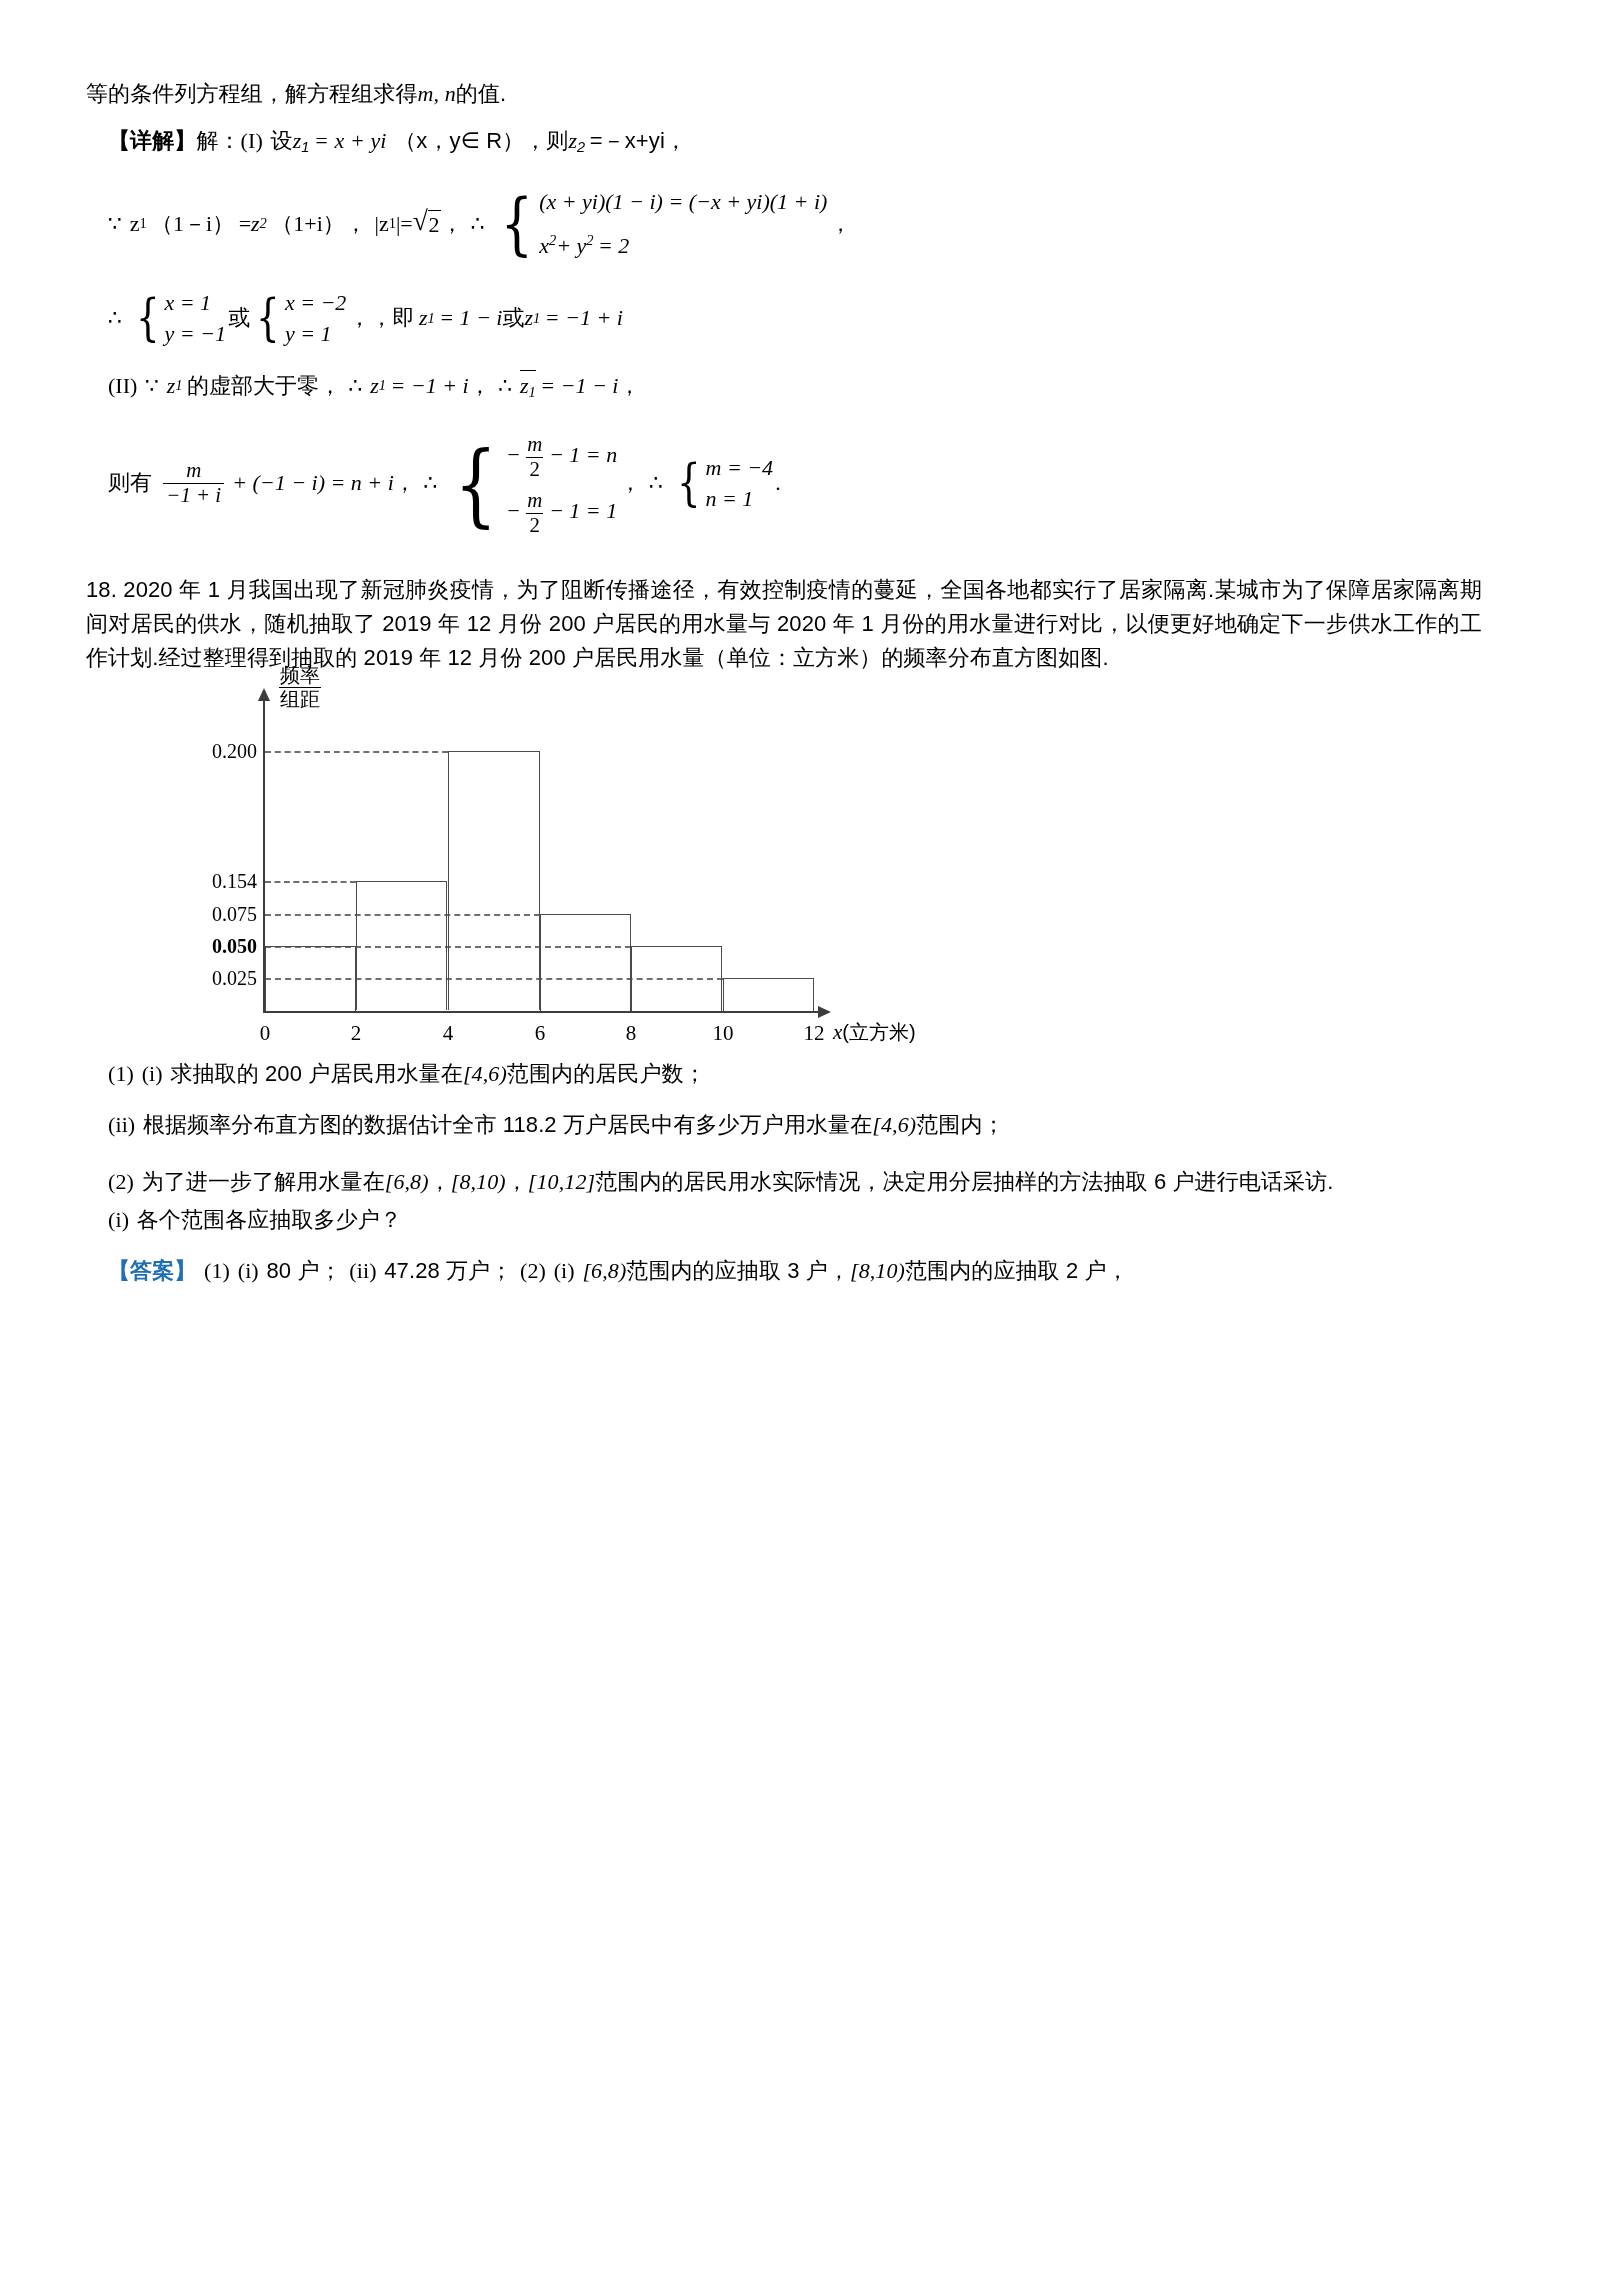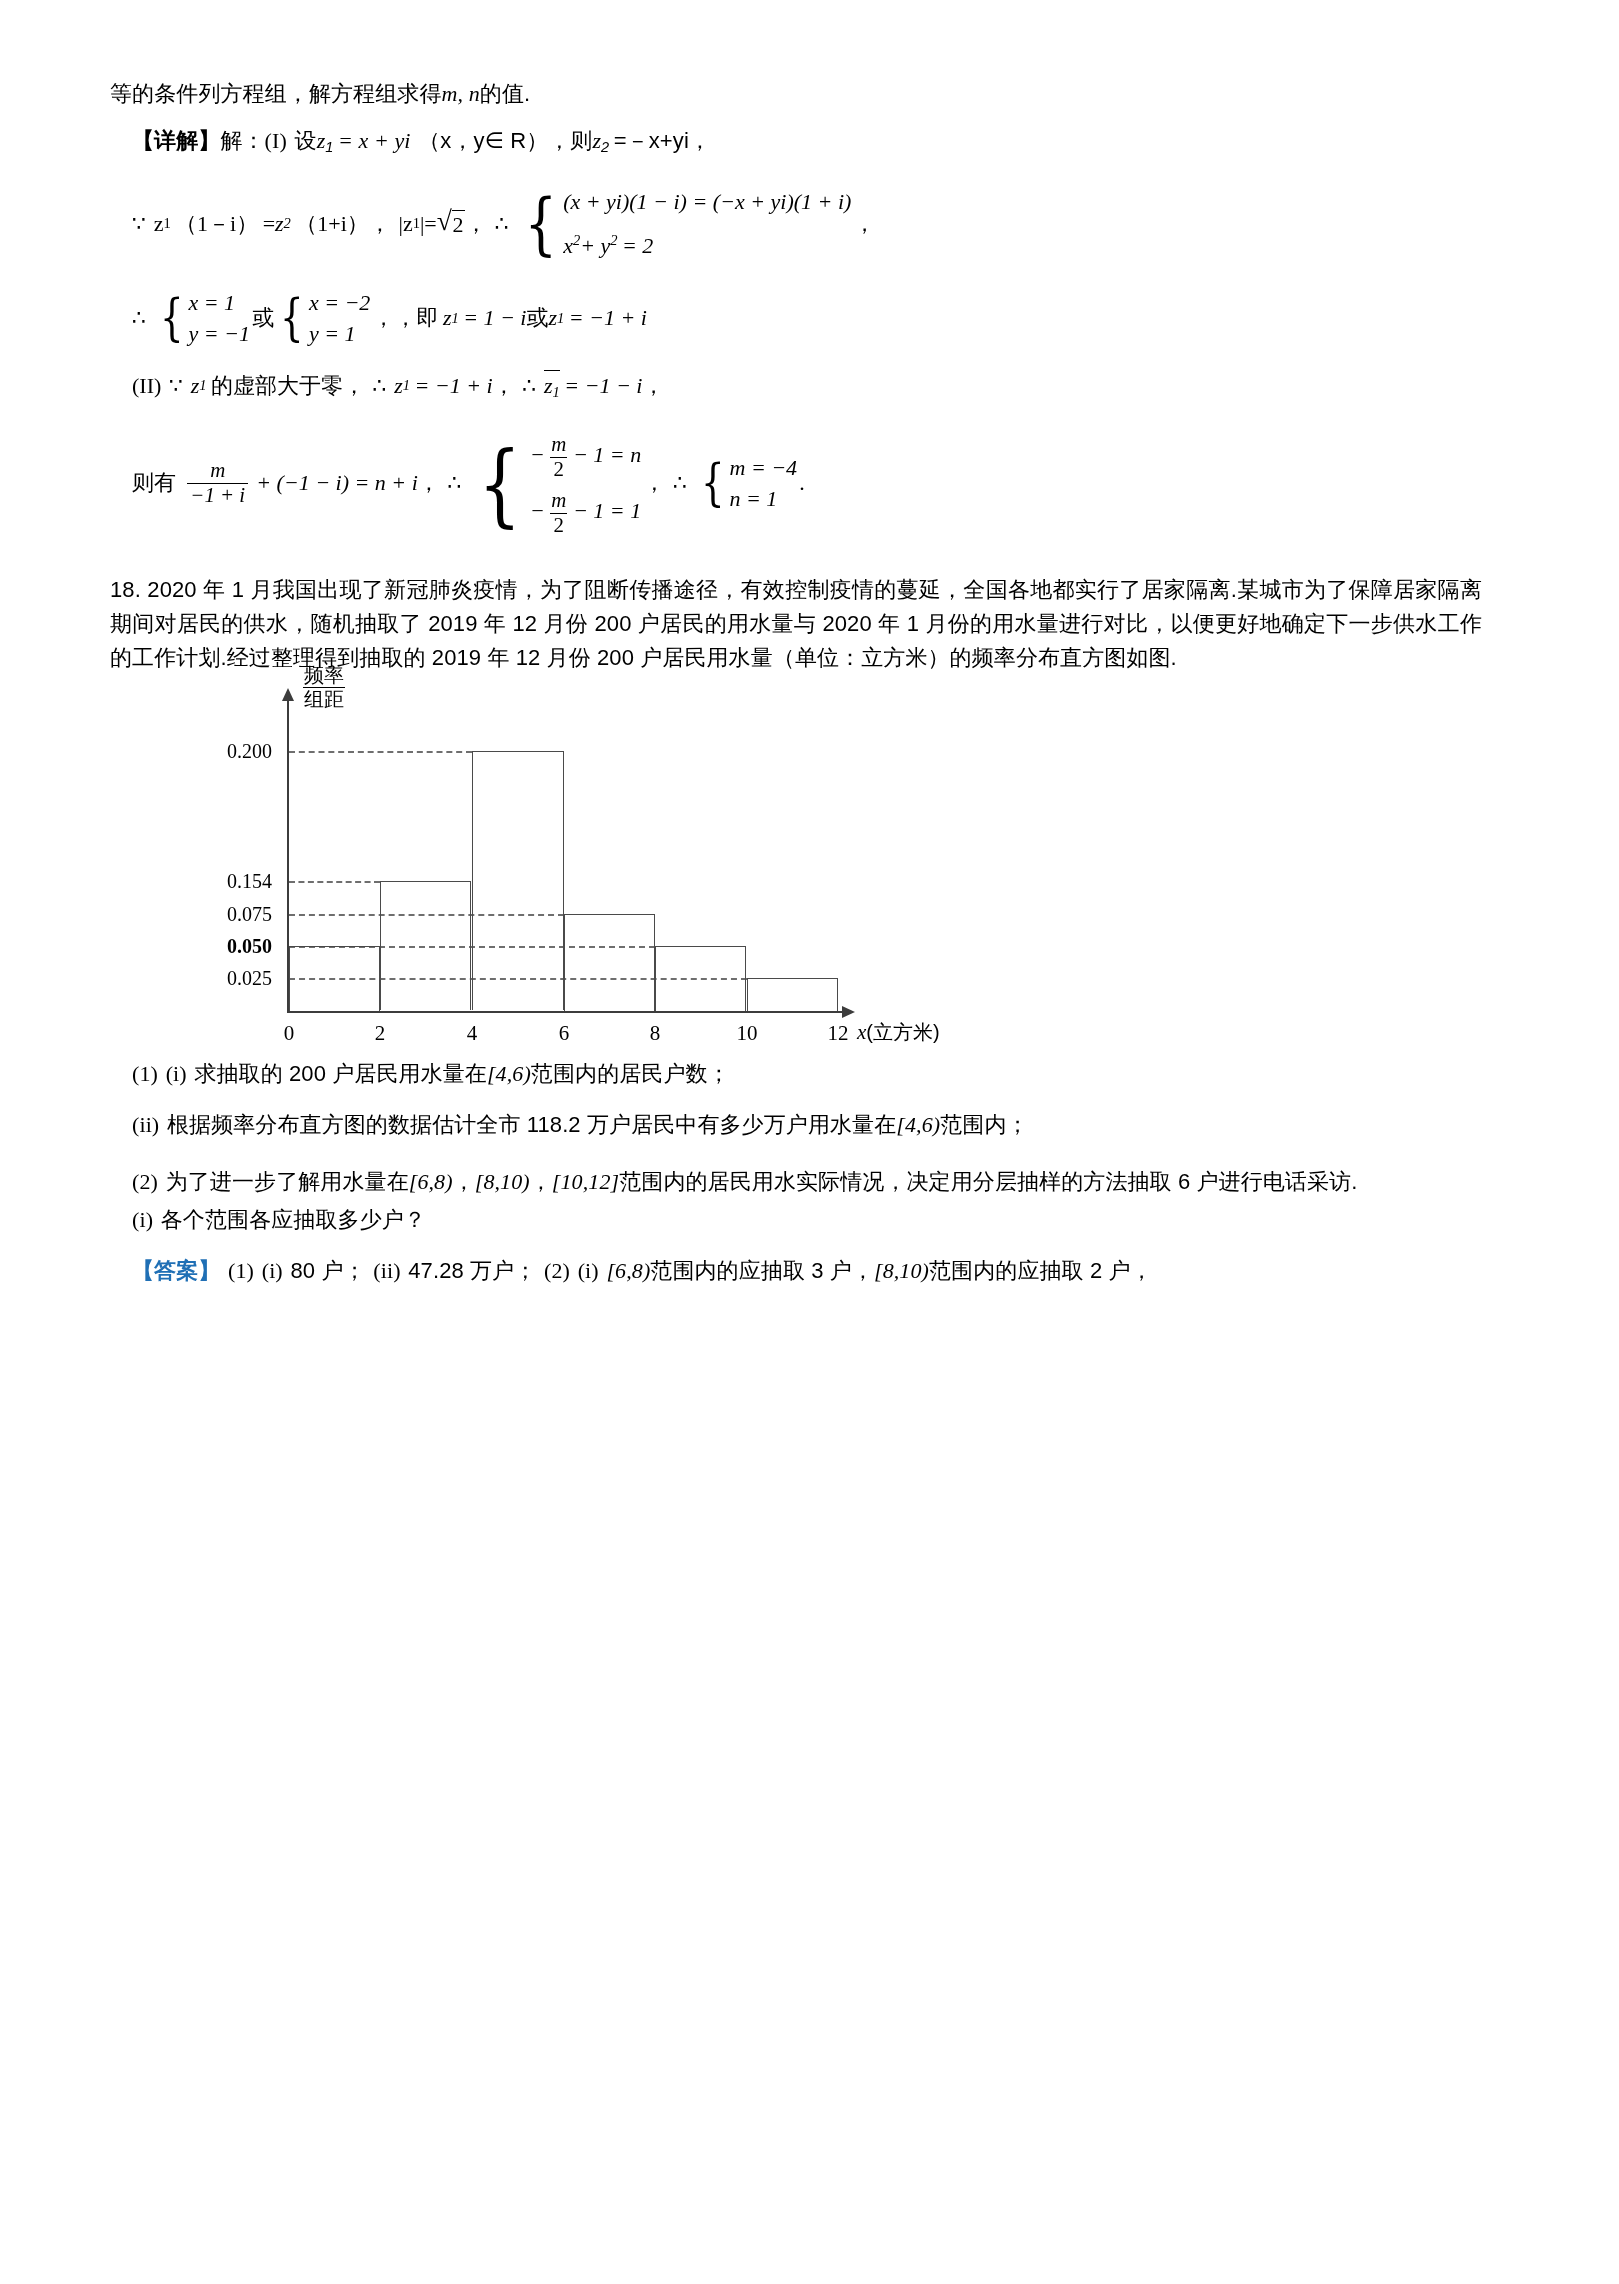--- a/index.html
+++ b/index.html
@@ -7,21 +7,21 @@
     width:1620px; height:2284px;
     background:#ffffff;
     font-family:"Liberation Serif","DejaVu Serif",serif;
     color:#000000;
     -webkit-font-smoothing:antialiased;
   }
   .page {
     position:relative;
     width:1620px; height:2284px;
     box-sizing:border-box;
-    padding:83px 138px 0 110px;
+    padding:83px 138px 0 86px;
   }
   
   .p {
     font-size:22px;
     line-height:1.0;
     margin:0 0 25px 0;
     text-align:justify;
     letter-spacing:0.1px;
   }
   .p.wide { line-height:1.55; margin-bottom:15.4px; }
@@ -96,21 +96,21 @@
     border-left:13.2px solid #3c3c3c;
   }
   .c-ylabel {
     position:absolute; left:110px; top:-23px;
     font-size:20px; line-height:1.02; text-align:center;
     font-family:"Liberation Sans","DejaVu Sans",sans-serif;
   }
   .c-ylabel .u { display:block; padding:0 1.1px 1.1px 1.1px; }
   .c-ylabel .d { display:block; border-top:1.7px solid #000; padding:1.1px 1.1px 0 1.1px; }
   .c-ytick {
-    position:absolute; right:9px; transform:translateY(-50%);
+    position:absolute; right:0; transform:translateY(-50%);
     font-size:20px; white-space:nowrap;
     font-family:"Liberation Serif","DejaVu Serif",serif;
   }
   .c-ytick-holder { position:absolute; left:0; top:0; width:88px; height:325px; }
   .c-dash {
     position:absolute; height:0;
     border-top:2.2px dashed #6e6e6e;
   }
   .c-bar {
     position:absolute;

